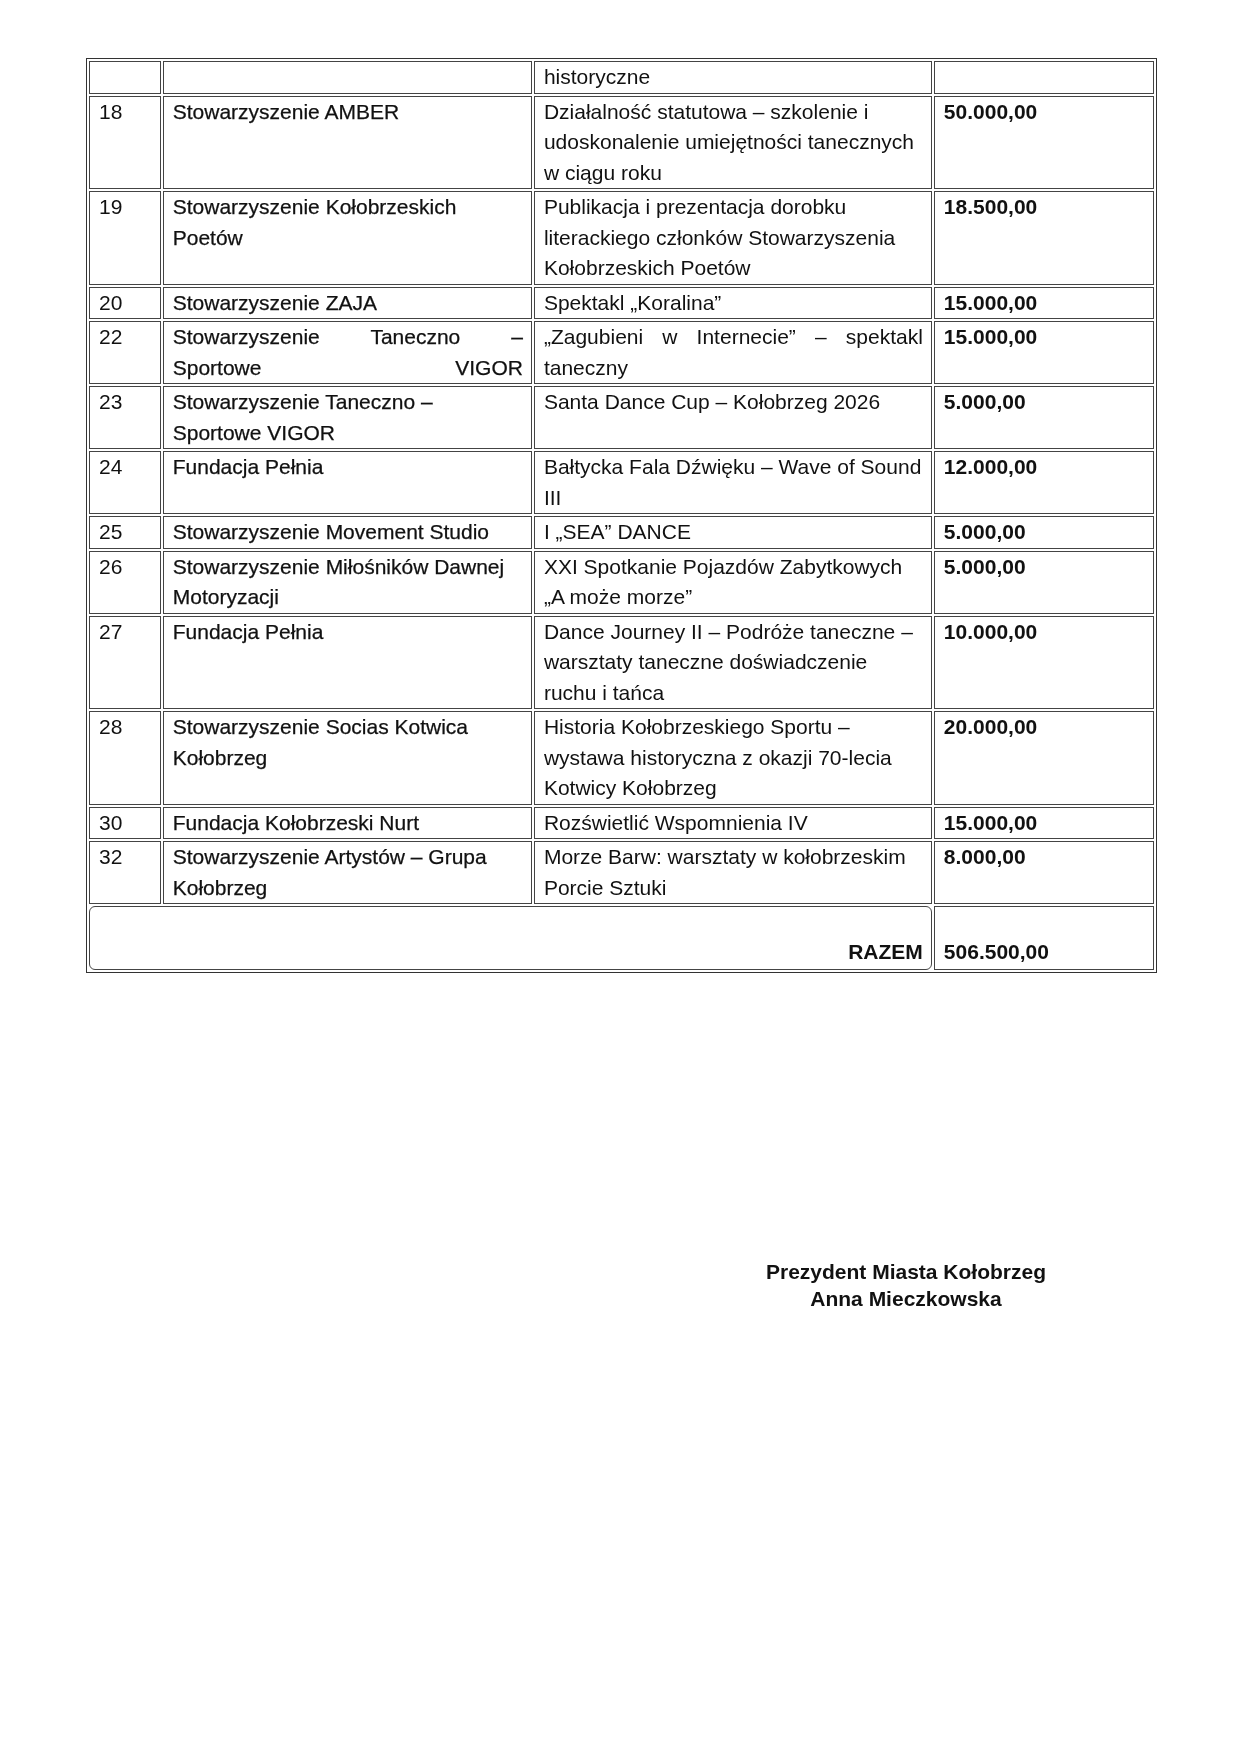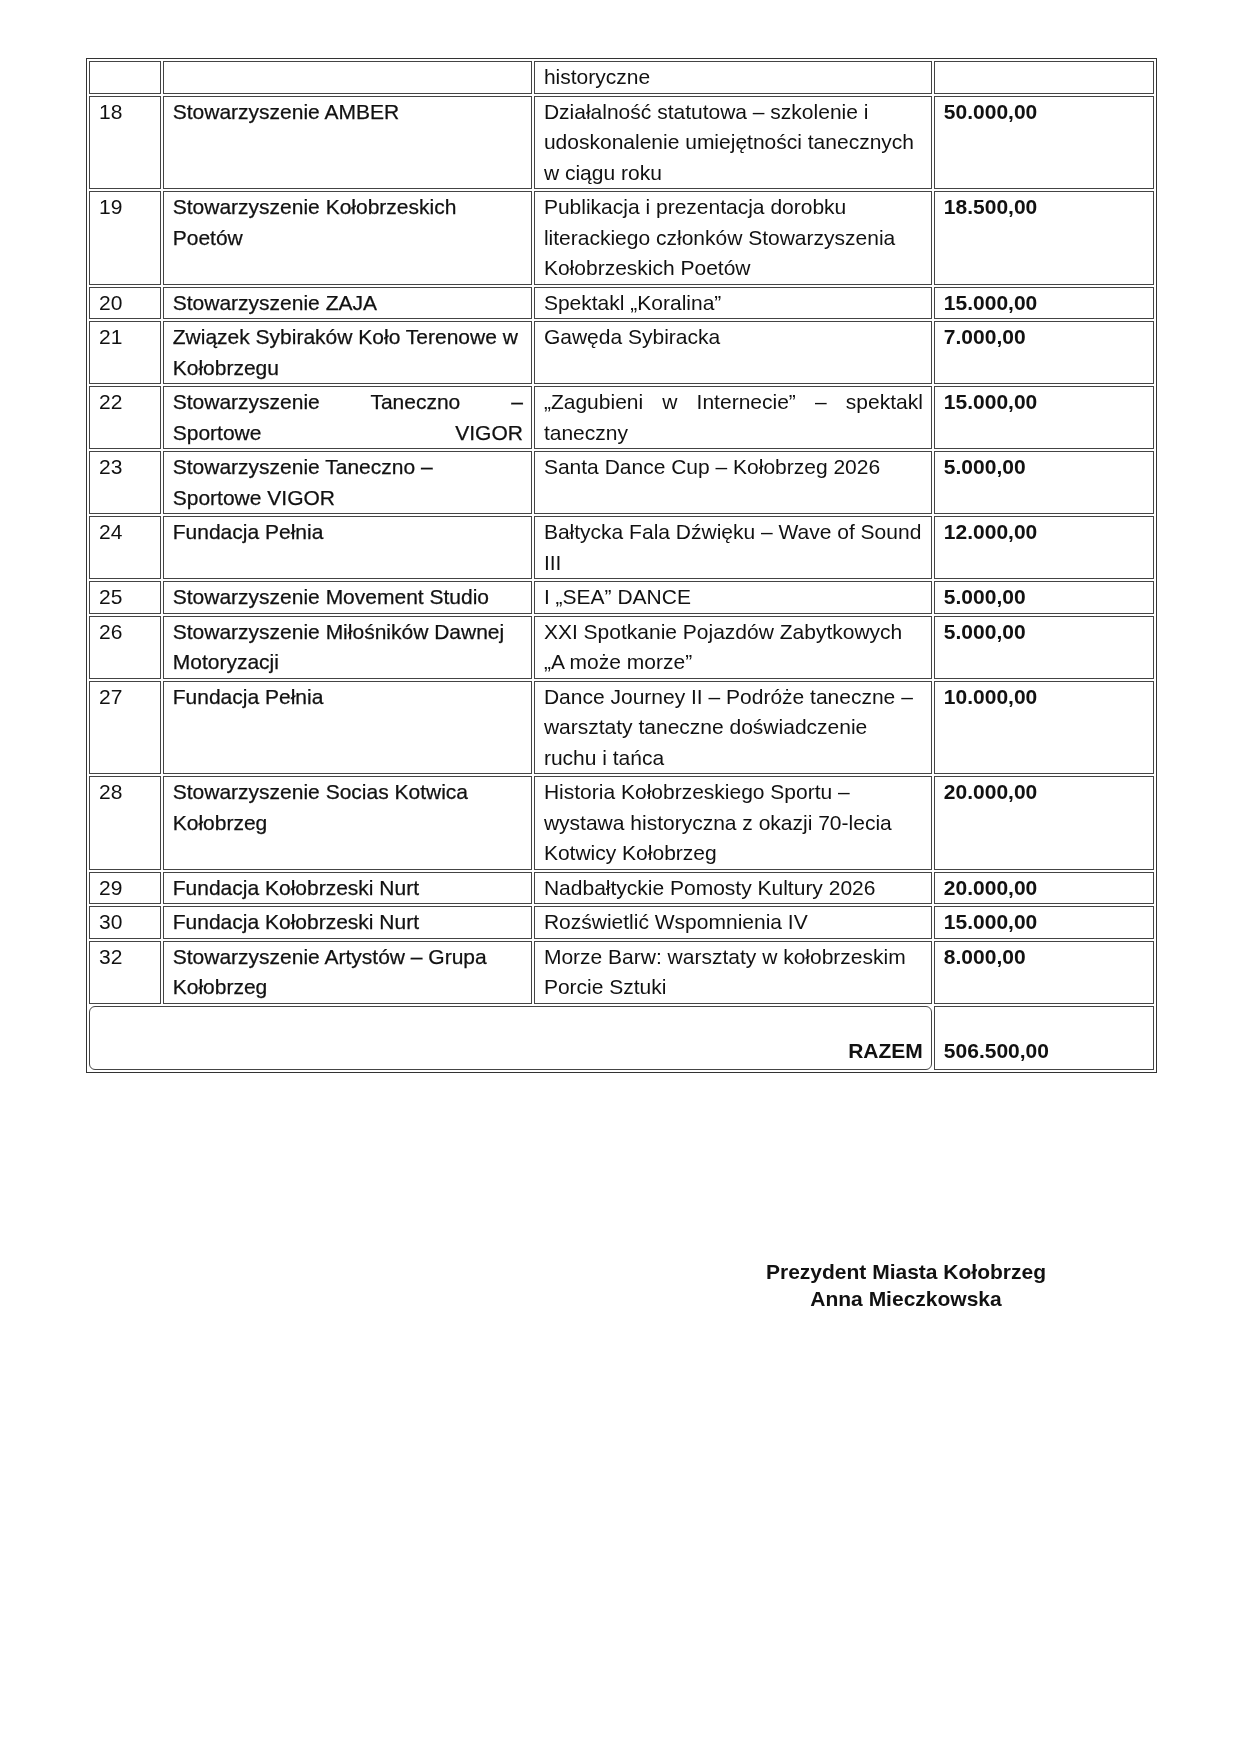--- a/index.html
+++ b/index.html
@@ -55,26 +55,20 @@
         <td class="c-task">Publikacja i prezentacja dorobku literackiego członków Stowarzyszenia Kołobrzeskich Poetów</td>
         <td class="c-amt">18.500,00</td>
       </tr>
       <tr>
         <td class="c-no">20</td>
         <td class="c-org"><span class="org-text">Stowarzyszenie ZAJA</span></td>
         <td class="c-task">Spektakl „Koralina”</td>
         <td class="c-amt">15.000,00</td>
       </tr>
       <tr>
-        <td class="c-no">21</td>
-        <td class="c-org"><span class="org-text">Związek Sybiraków Koło Terenowe w Kołobrzegu</span></td>
-        <td class="c-task">Gawęda Sybiracka</td>
-        <td class="c-amt">7.000,00</td>
-      </tr>
-      <tr>
         <td class="c-no">22</td>
         <td class="c-org justify"><span class="org-text">Stowarzyszenie Taneczno – Sportowe VIGOR</span></td>
         <td class="c-task justify">„Zagubieni w Internecie” – spektakl taneczny</td>
         <td class="c-amt">15.000,00</td>
       </tr>
       <tr>
         <td class="c-no">23</td>
         <td class="c-org"><span class="org-text">Stowarzyszenie Taneczno – Sportowe VIGOR</span></td>
         <td class="c-task">Santa Dance Cup – Kołobrzeg 2026</td>
         <td class="c-amt">5.000,00</td>
@@ -103,26 +97,20 @@
         <td class="c-task">Dance Journey II – Podróże taneczne – warsztaty taneczne doświadczenie ruchu i tańca</td>
         <td class="c-amt">10.000,00</td>
       </tr>
       <tr>
         <td class="c-no">28</td>
         <td class="c-org"><span class="org-text">Stowarzyszenie Socias Kotwica Kołobrzeg</span></td>
         <td class="c-task">Historia Kołobrzeskiego Sportu – wystawa historyczna z okazji 70-lecia Kotwicy Kołobrzeg</td>
         <td class="c-amt">20.000,00</td>
       </tr>
       <tr>
-        <td class="c-no">29</td>
-        <td class="c-org"><span class="org-text">Fundacja Kołobrzeski Nurt</span></td>
-        <td class="c-task">Nadbałtyckie Pomosty Kultury 2026</td>
-        <td class="c-amt">20.000,00</td>
-      </tr>
-      <tr>
         <td class="c-no">30</td>
         <td class="c-org"><span class="org-text">Fundacja Kołobrzeski Nurt</span></td>
         <td class="c-task">Rozświetlić Wspomnienia IV</td>
         <td class="c-amt">15.000,00</td>
       </tr>
       <tr>
         <td class="c-no">32</td>
         <td class="c-org"><span class="org-text">Stowarzyszenie Artystów – Grupa Kołobrzeg</span></td>
         <td class="c-task">Morze Barw: warsztaty w kołobrzeskim Porcie Sztuki</td>
         <td class="c-amt">8.000,00</td>

